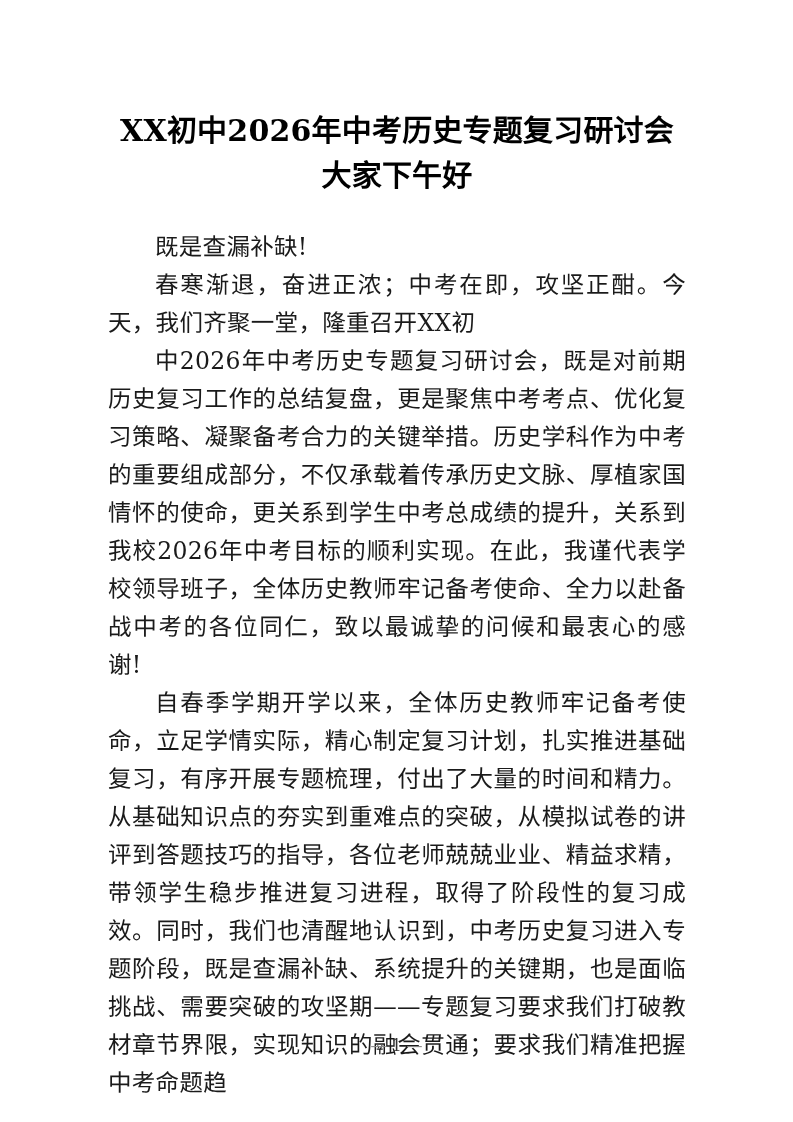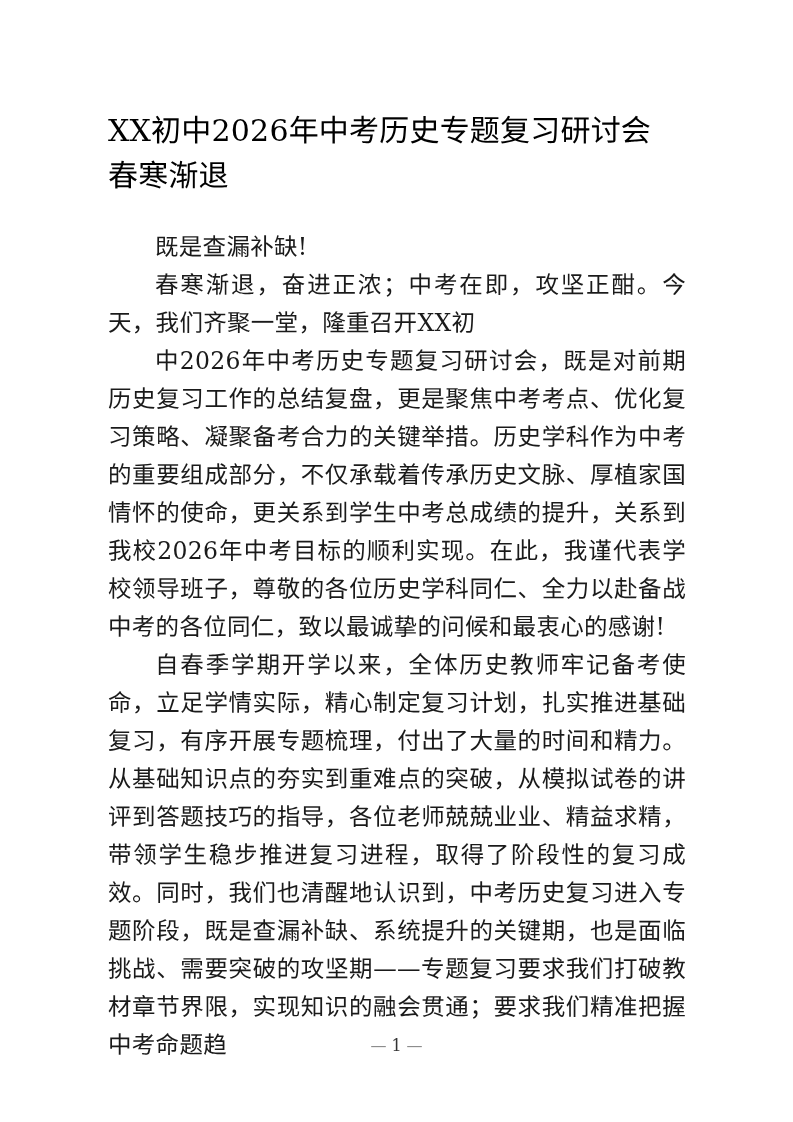--- a/index.html
+++ b/index.html
@@ -19,23 +19,23 @@
     margin: 0 auto;
     background: #ffffff;
     box-sizing: border-box;
     overflow: hidden;
   }
   .doc-title {
     position: absolute;
     top: 108px;
     left: 108px;
     width: 578px;
-    text-align: left;
+    text-align: center;
     font-family: "DejaVu Serif", "Liberation Serif", serif;
-    font-weight: normal;
+    font-weight: bold;
     font-size: 30px;
     line-height: 45px;
     letter-spacing: 0.2px;
     color: #000000;
   }
   .body-block {
     position: absolute;
     top: 228px;
     left: 108px;
     width: 578px;
@@ -72,27 +72,27 @@
     padding: 0 5px;
   }
 </style>
 </head>
 <body>
 
 <div class="page">
 
   <div class="doc-title">
     <div>XX初中2026年中考历史专题复习研讨会</div>
-    <div>春寒渐退</div>
+    <div>大家下午好</div>
   </div>
 
   <div class="body-block">
     <p class="para indent">既是查漏补缺!</p>
     <p class="para indent">春寒渐退，奋进正浓；中考在即，攻坚正酣。今天，我们齐聚一堂，隆重召开XX初</p>
-    <p class="para indent">中2026年中考历史专题复习研讨会，既是对前期历史复习工作的总结复盘，更是聚焦中考考点、优化复习策略、凝聚备考合力的关键举措。历史学科作为中考的重要组成部分，不仅承载着传承历史文脉、厚植家国情怀的使命，更关系到学生中考总成绩的提升，关系到我校2026年中考目标的顺利实现。在此，我谨代表学校领导班子，尊敬的各位历史学科同仁、全力以赴备战中考的各位同仁，致以最诚挚的问候和最衷心的感谢!</p>
+    <p class="para indent">中2026年中考历史专题复习研讨会，既是对前期历史复习工作的总结复盘，更是聚焦中考考点、优化复习策略、凝聚备考合力的关键举措。历史学科作为中考的重要组成部分，不仅承载着传承历史文脉、厚植家国情怀的使命，更关系到学生中考总成绩的提升，关系到我校2026年中考目标的顺利实现。在此，我谨代表学校领导班子，全体历史教师牢记备考使命、全力以赴备战中考的各位同仁，致以最诚挚的问候和最衷心的感谢!</p>
     <p class="para indent">自春季学期开学以来，全体历史教师牢记备考使命，立足学情实际，精心制定复习计划，扎实推进基础复习，有序开展专题梳理，付出了大量的时间和精力。从基础知识点的夯实到重难点的突破，从模拟试卷的讲评到答题技巧的指导，各位老师兢兢业业、精益求精，带领学生稳步推进复习进程，取得了阶段性的复习成效。同时，我们也清醒地认识到，中考历史复习进入专题阶段，既是查漏补缺、系统提升的关键期，也是面临挑战、需要突破的攻坚期——专题复习要求我们打破教材章节界限，实现知识的融会贯通；要求我们精准把握中考命题趋</p>
   </div>
 
   <div class="page-number">
     <span class="dash">—</span><span>1</span><span class="dash">—</span>
   </div>
 
 </div>
 
 </body></html>

